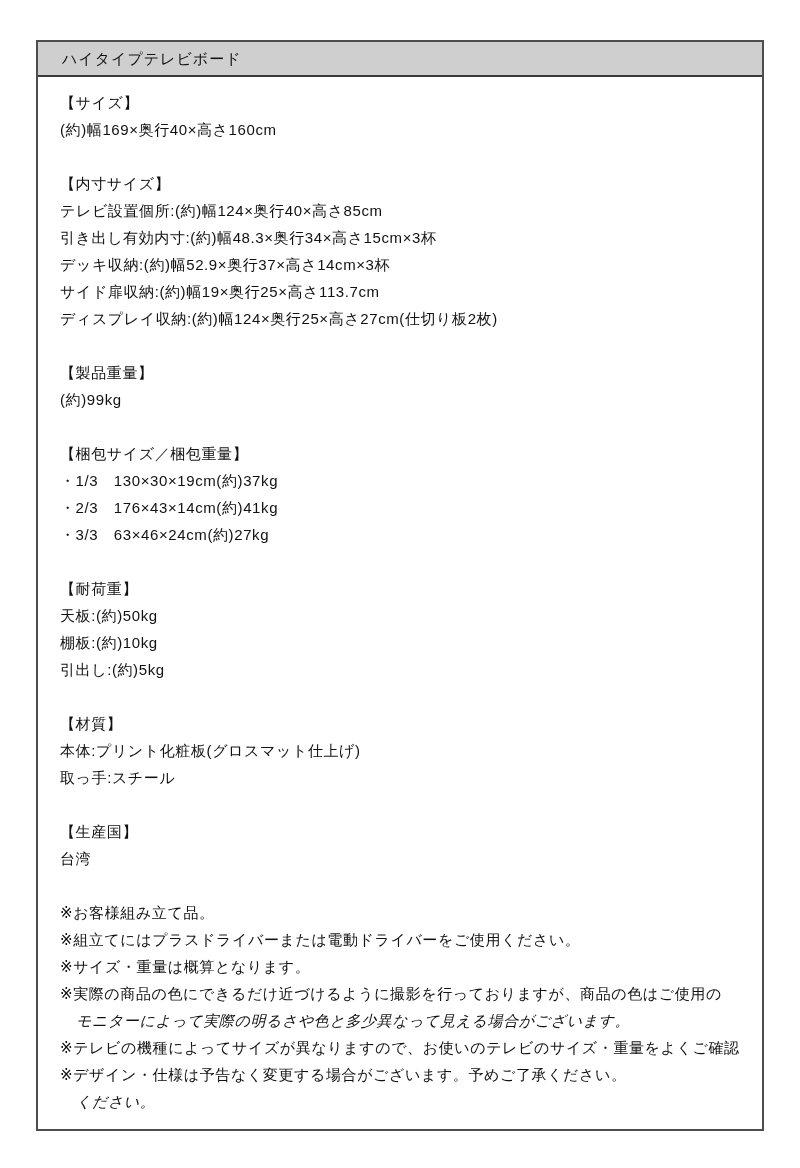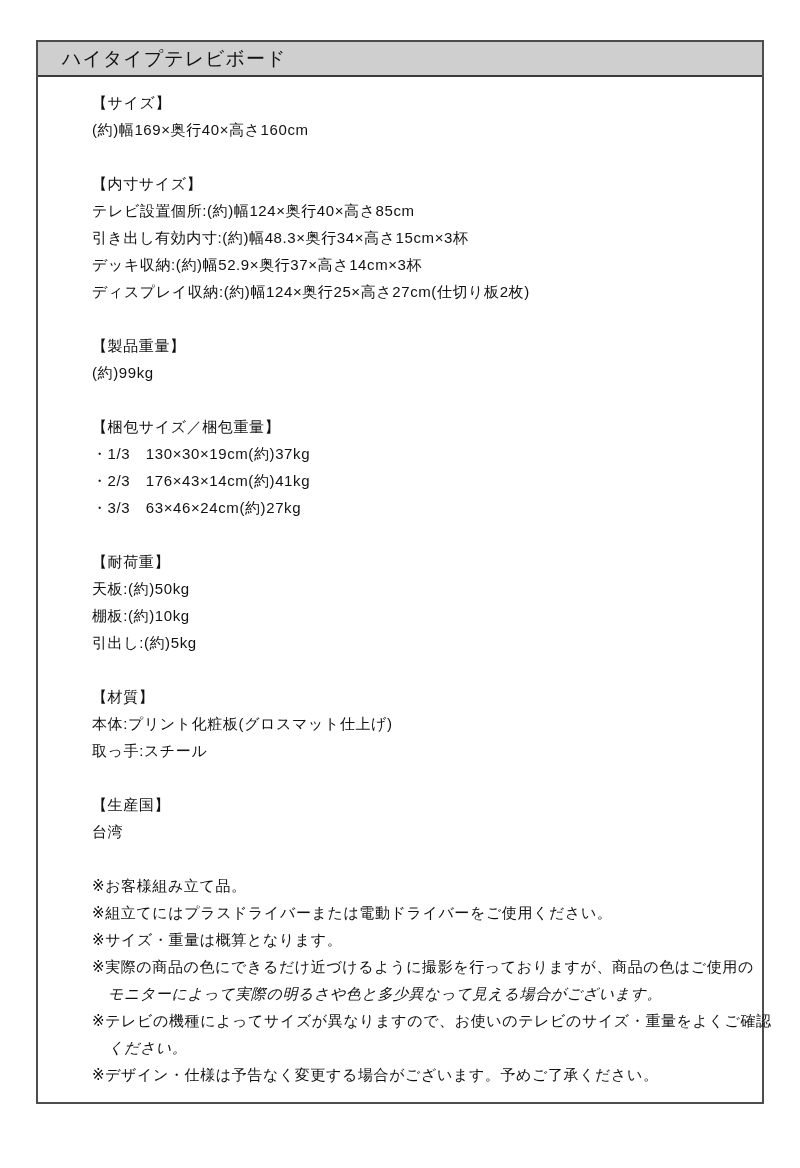--- a/index.html
+++ b/index.html
@@ -17,33 +17,33 @@
     top: 40px;
     width: 728px;
     border: 2px solid #4d4d4d;
     background: #ffffff;
     box-sizing: border-box;
   }
   .spec-box-header {
     background: #cfcfcf;
     border-bottom: 2px solid #3a3a3a;
     padding: 7px 24px 6px 24px;
-    font-size: 19px;
+    font-size: 15px;
     letter-spacing: 1px;
     line-height: 20px;
   }
   .spec-box-body {
     padding: 12px 24px 14px 22px;
     font-size: 15px;
     line-height: 27px;
     letter-spacing: 0.6px;
   }
   .section { margin-bottom: 27px; }
   .section:last-of-type { margin-bottom: 27px; }
-  .line { white-space: pre; margin-left: 32px; }
+  .line { white-space: pre; }
   .indent-hang { padding-left: 93px; }
   .indent-cont { padding-left: 16px; font-style: italic; }
   .notes { }
 </style>
 </head>
 <body>
 
 <div class="spec-box">
   <div class="spec-box-header">
     <span>ハイタイプテレビボード</span>
@@ -53,20 +53,21 @@
     <div class="section">
       <div class="line">【サイズ】</div>
       <div class="line">(約)幅169×奥行40×高さ160cm</div>
     </div>
 
     <div class="section">
       <div class="line">【内寸サイズ】</div>
       <div class="line">テレビ設置個所:(約)幅124×奥行40×高さ85cm</div>
       <div class="line">引き出し有効内寸:(約)幅48.3×奥行34×高さ15cm×3杯</div>
       <div class="line">デッキ収納:(約)幅52.9×奥行37×高さ14cm×3杯</div>
+      <div class="line">サイド扉収納:(約)幅19×奥行25×高さ113.7cm</div>
       <div class="line">ディスプレイ収納:(約)幅124×奥行25×高さ27cm(仕切り板2枚)</div>
     </div>
 
     <div class="section">
       <div class="line">【製品重量】</div>
       <div class="line">(約)99kg</div>
     </div>
 
     <div class="section">
       <div class="line">【梱包サイズ／梱包重量】</div>
@@ -93,18 +94,18 @@
       <div class="line">台湾</div>
     </div>
 
     <div class="notes">
       <div class="line">※お客様組み立て品。</div>
       <div class="line">※組立てにはプラスドライバーまたは電動ドライバーをご使用ください。</div>
       <div class="line">※サイズ・重量は概算となります。</div>
       <div class="line">※実際の商品の色にできるだけ近づけるように撮影を行っておりますが、商品の色はご使用の</div>
       <div class="line indent-cont">モニターによって実際の明るさや色と多少異なって見える場合がございます。</div>
       <div class="line">※テレビの機種によってサイズが異なりますので、お使いのテレビのサイズ・重量をよくご確認</div>
+      <div class="line">※デザイン・仕様は予告なく変更する場合がございます。予めご了承ください。</div>
       <div class="line indent-cont">ください。</div>
-      <div class="line">※デザイン・仕様は予告なく変更する場合がございます。予めご了承ください。</div>
     </div>
 
   </div>
 </div>
 
 </body></html>

